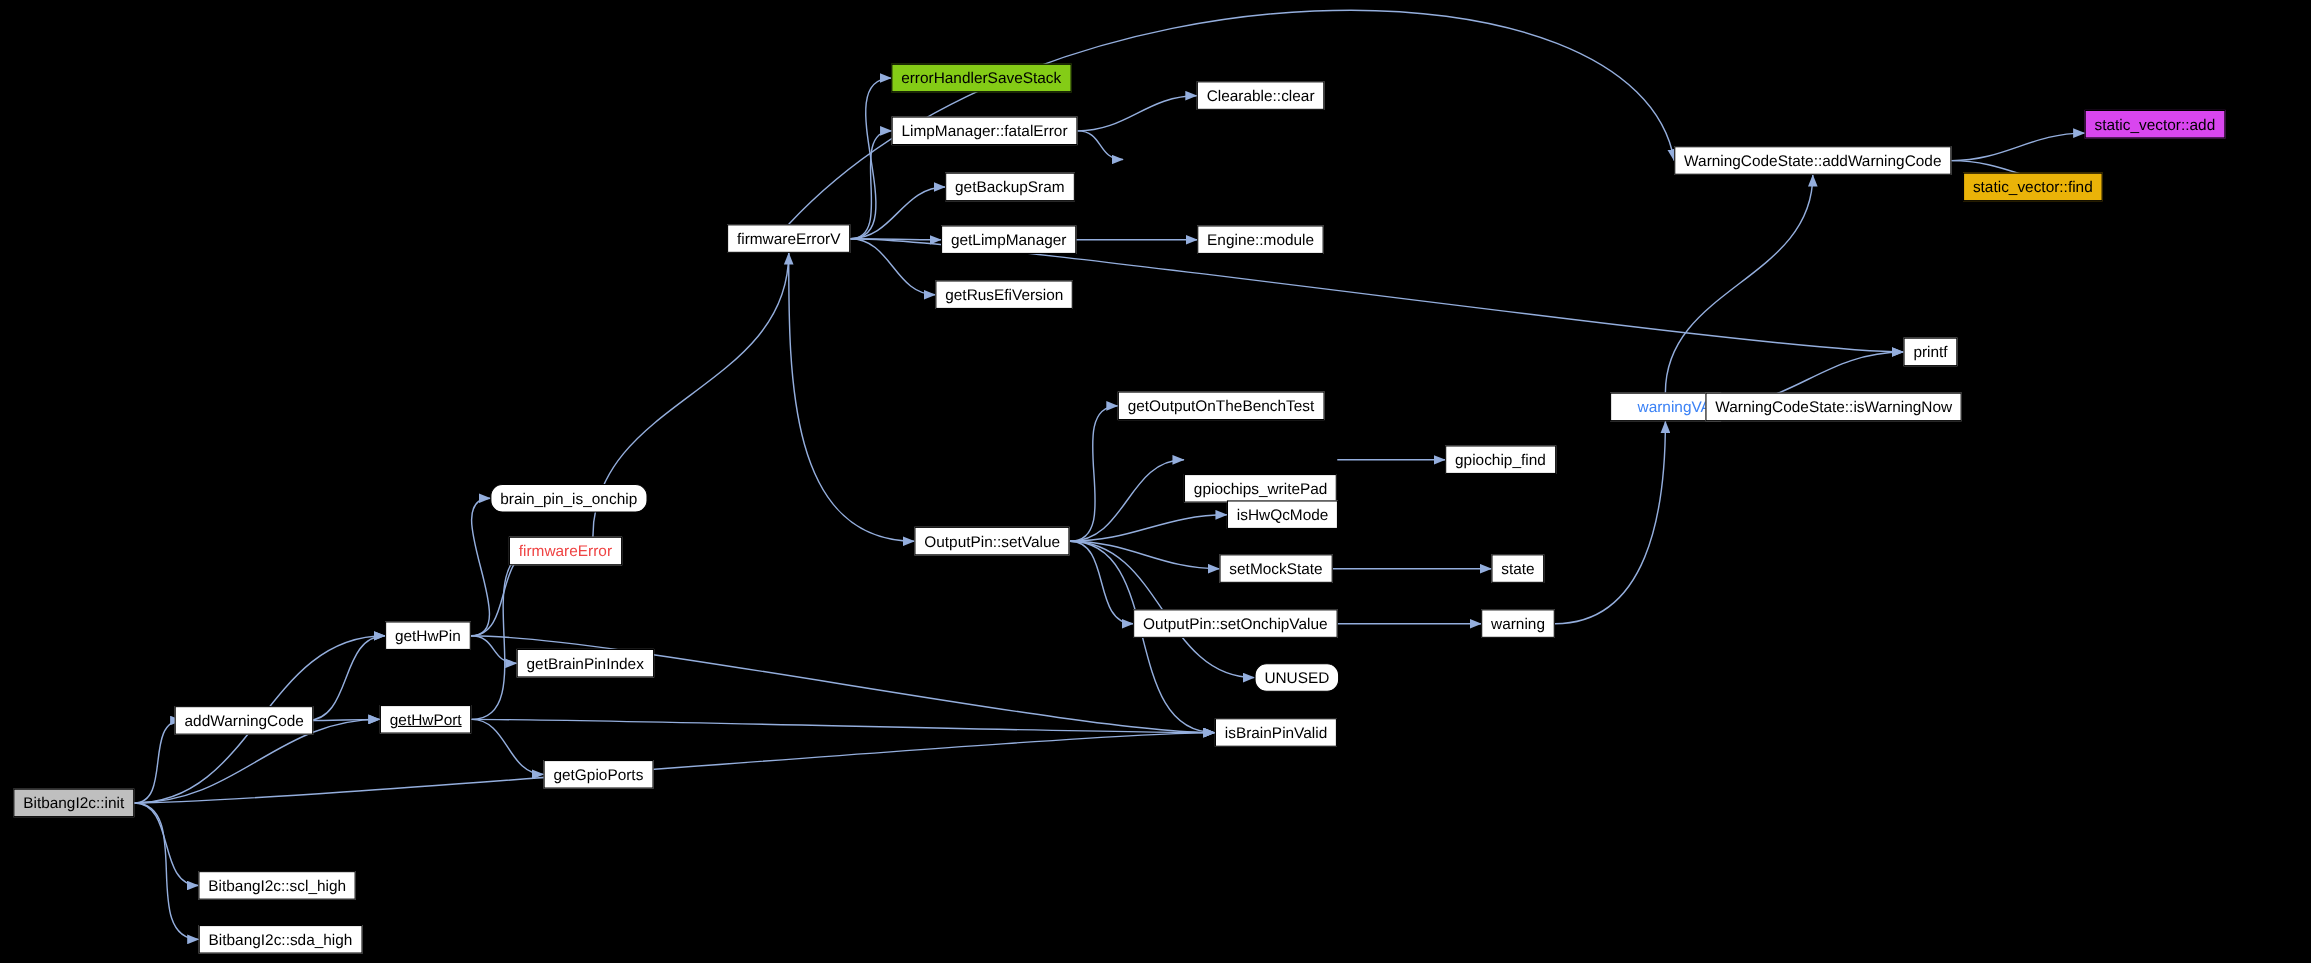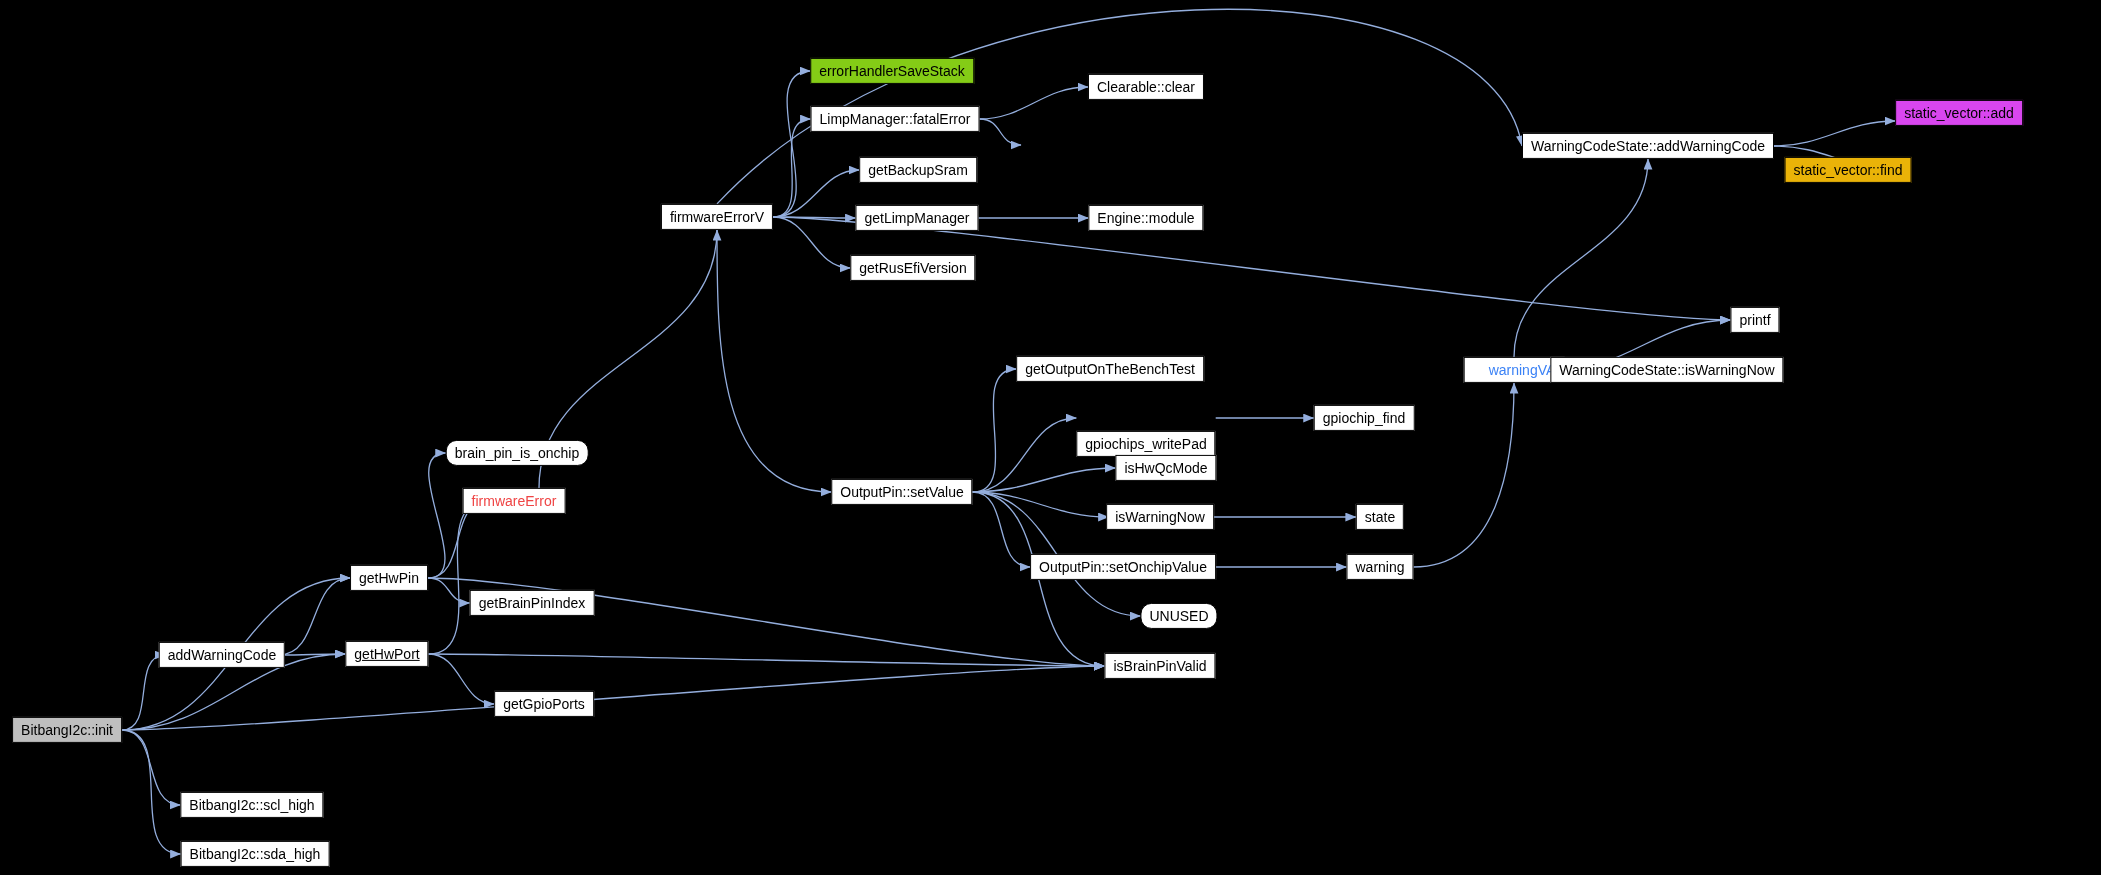--- a/index.html
+++ b/index.html
@@ -108,21 +108,21 @@
     <div class="node" style="left: 1146px; top: 87px; background: rgb(255, 255, 255); border-color: rgb(0, 0, 0); color: rgb(0, 0, 0);">Clearable::clear</div>
     <div class="node" style="left: 918px; top: 170px; background: rgb(255, 255, 255); border-color: rgb(0, 0, 0); color: rgb(0, 0, 0);">getBackupSram</div>
     <div class="node" style="left: 917px; top: 218px; background: rgb(255, 255, 255); border-color: rgb(0, 0, 0); color: rgb(0, 0, 0);">getLimpManager</div>
     <div class="node" style="left: 1146px; top: 218px; background: rgb(255, 255, 255); border-color: rgb(0, 0, 0); color: rgb(0, 0, 0);">Engine::module</div>
     <div class="node" style="left: 913px; top: 268px; background: rgb(255, 255, 255); border-color: rgb(0, 0, 0); color: rgb(0, 0, 0);">getRusEfiVersion</div>
     <div class="node" style="left: 902px; top: 492px; background: rgb(255, 255, 255); border-color: rgb(0, 0, 0); color: rgb(0, 0, 0);">OutputPin::setValue</div>
     <div class="node" style="left: 1110px; top: 369px; background: rgb(255, 255, 255); border-color: rgb(0, 0, 0); color: rgb(0, 0, 0);">getOutputOnTheBenchTest</div>
     <div class="node" style="left: 1146px; top: 418px; background: rgb(255, 255, 255); border-color: rgb(0, 0, 0); color: rgb(0, 0, 0); margin-top: 26px;">gpiochips_writePad</div>
     <div class="node" style="left: 1364px; top: 418px; background: rgb(255, 255, 255); border-color: rgb(0, 0, 0); color: rgb(0, 0, 0);">gpiochip_find</div>
     <div class="node" style="left: 1166px; top: 468px; background: rgb(255, 255, 255); border-color: rgb(0, 0, 0); color: rgb(0, 0, 0);">isHwQcMode</div>
-    <div class="node" style="left: 1160px; top: 517px; background: rgb(255, 255, 255); border-color: rgb(0, 0, 0); color: rgb(0, 0, 0);">isWarningNow</div>
+    <div class="node" style="left: 1160px; top: 517px; background: rgb(255, 255, 255); border-color: rgb(0, 0, 0); color: rgb(0, 0, 0);">setMockState</div>
     <div class="node" style="left: 1380px; top: 517px; background: rgb(255, 255, 255); border-color: rgb(0, 0, 0); color: rgb(0, 0, 0);">state</div>
     <div class="node" style="left: 1123px; top: 567px; background: rgb(255, 255, 255); border-color: rgb(0, 0, 0); color: rgb(0, 0, 0);">OutputPin::setOnchipValue</div>
     <div class="node" style="left: 1380px; top: 567px; background: rgb(255, 255, 255); border-color: rgb(0, 0, 0); color: rgb(0, 0, 0);">warning</div>
     <div class="node" style="left: 1179px; top: 616px; background: rgb(255, 255, 255); border-color: rgb(0, 0, 0); color: rgb(0, 0, 0); border-radius: 11px;">UNUSED</div>
     <div class="node" style="left: 1160px; top: 666px; background: rgb(255, 255, 255); border-color: rgb(0, 0, 0); color: rgb(0, 0, 0);">isBrainPinValid</div>
     <div class="node" style="left: 1514px; top: 370px; background: rgb(255, 255, 255); border-color: rgb(0, 0, 0); color: #3b82f6; padding-left: 24px;">warningVA</div>
     <div class="node" style="left: 1755px; top: 320px; background: rgb(255, 255, 255); border-color: rgb(0, 0, 0); color: rgb(0, 0, 0);">printf</div>
     <div class="node" style="left: 1667px; top: 370px; background: rgb(255, 255, 255); border-color: rgb(0, 0, 0); color: rgb(0, 0, 0);">WarningCodeState::isWarningNow</div>
     <div class="node" style="left: 1648px; top: 146px; background: rgb(255, 255, 255); border-color: rgb(0, 0, 0); color: rgb(0, 0, 0);">WarningCodeState::addWarningCode</div>
     <div class="node" style="left: 1959px; top: 113px; background: #d946ef; border-color: rgb(0, 0, 0); color: rgb(0, 0, 0);">static_vector::add</div>

